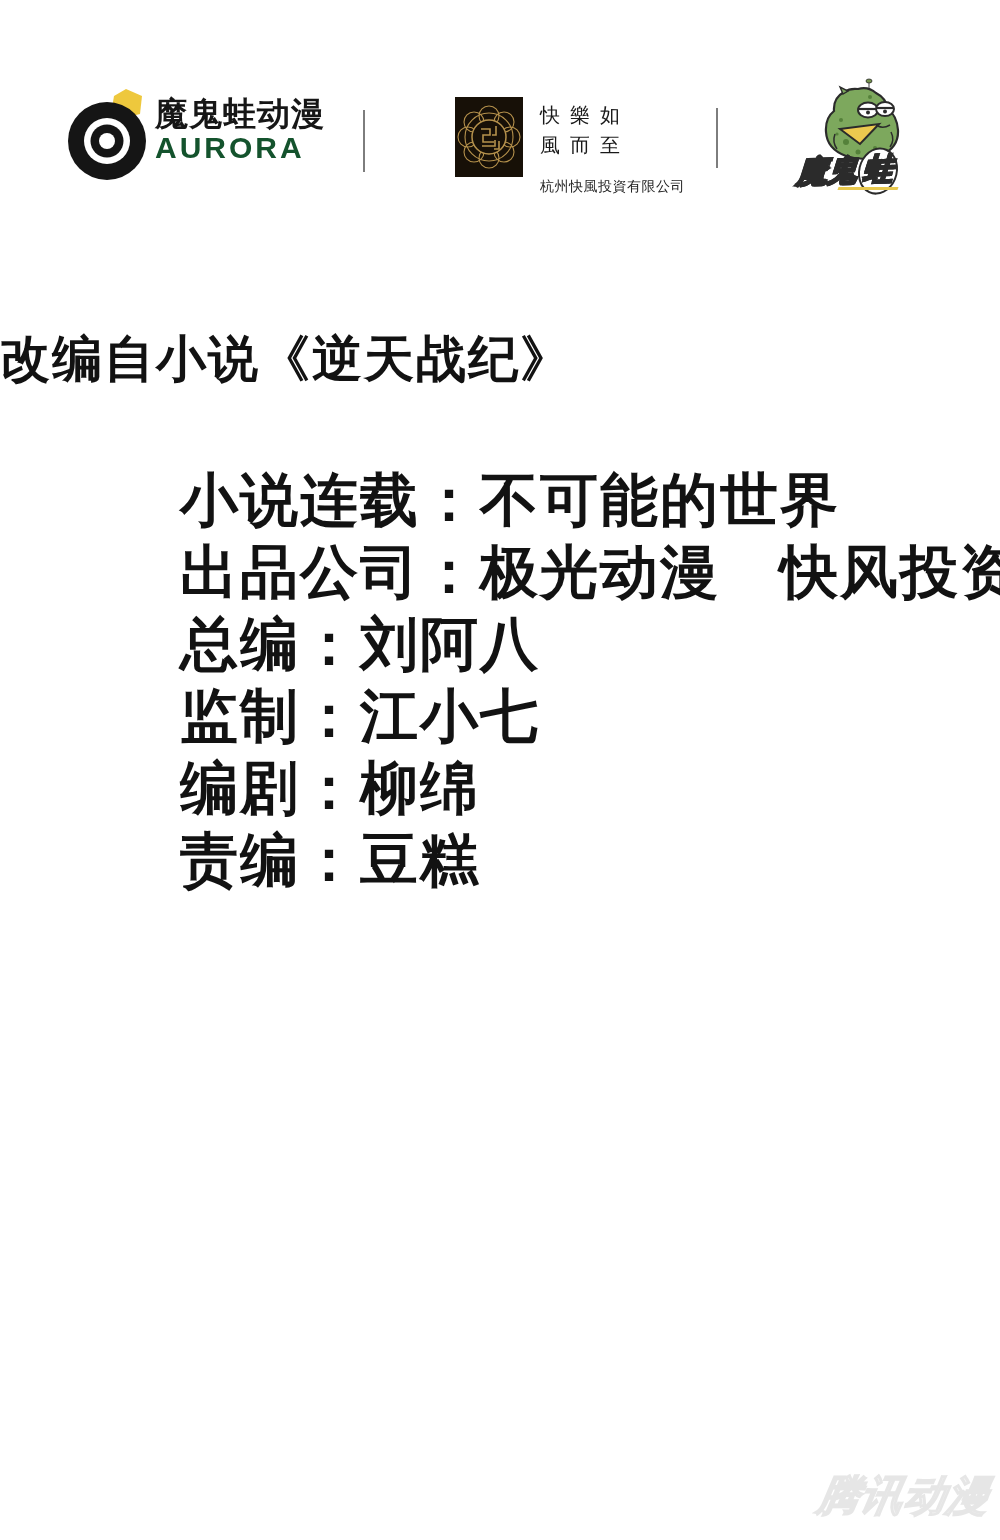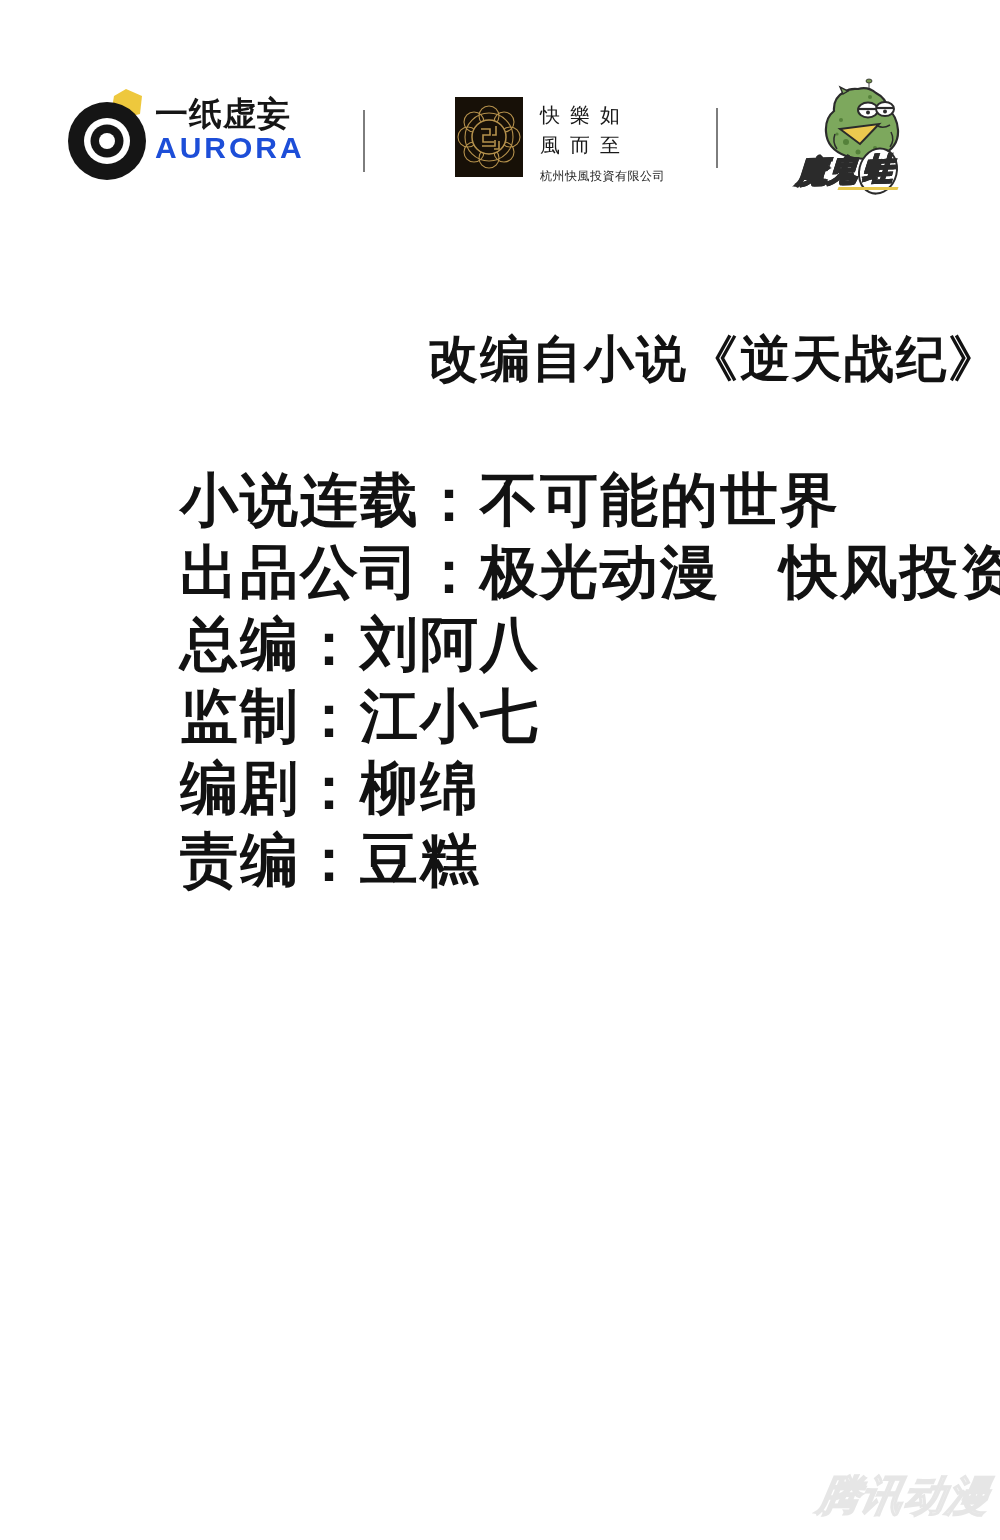--- a/index.html
+++ b/index.html
@@ -12,37 +12,37 @@
     overflow:hidden;
   }
 
   
   .header { position:absolute; left:0; top:0; width:1000px; height:230px; }
 
   .aurora-logo { position:absolute; left:66px; top:86px; width:300px; height:100px; }
   .aurora-icon { position:absolute; left:0; top:2px; }
   .aurora-text { position:absolute; left:89px; top:10px; }
   .aurora-cn { font-size:33px; font-weight:900; letter-spacing:1px; line-height:36px; color:#161616; }
-  .aurora-en { font-size:30px; font-weight:900; letter-spacing:3px; line-height:32px; color:#1d4ed8; }
+  .aurora-en { font-size:30px; font-weight:900; letter-spacing:3px; line-height:32px; color:#14532d; }
 
   .vdiv { position:absolute; width:2px; background:#7d7d7d; }
   .vdiv-1 { left:363px; top:110px; height:62px; }
   .vdiv-2 { left:716px; top:108px; height:60px; }
 
   .kuaifeng-logo { position:absolute; left:455px; top:96px; width:240px; height:100px; }
   .kf-seal { position:absolute; left:0; top:1px; }
   .kf-text { position:absolute; left:85px; top:4px; }
   .kf-slogan {
     font-family:"Liberation Serif","DejaVu Serif",serif;
     font-size:20px; line-height:30px; letter-spacing:10px;
     color:#191919; white-space:nowrap;
   }
   .kf-company {
     font-family:"Liberation Serif","DejaVu Serif",serif;
-    font-size:12px; letter-spacing:0.5px; margin-top:8px;
+    font-size:14px; letter-spacing:0.5px; margin-top:18px;
     color:#232323; white-space:nowrap;
   }
 
   .frog-logo { position:absolute; left:795px; top:72px; width:140px; height:130px; }
   .frog-icon { position:absolute; left:17px; top:4px; }
   .frog-name {
     position:absolute; left:2px; top:76px; width:136px;
     font-size:30px; font-weight:900; font-style:italic;
     color:#ffffff; -webkit-text-stroke:2px #2b2b2b;
     text-shadow:1px 1px 0 #2b2b2b, -1px 1px 0 #2b2b2b, 1px -1px 0 #2b2b2b, -1px -1px 0 #2b2b2b;
@@ -52,21 +52,21 @@
   .frog-name .circled {
     display:inline-block; border:2.5px solid #2b2b2b; border-radius:50%;
     padding:0 3px 2px 3px; margin-left:1px; background:#fff;
   }
   .frog-underline { position:absolute; left:43px; top:115px; width:60px; height:3px;
     background:#e8c84d; transform:skewX(-20deg); }
 
   
   .title {
     position:absolute; left:0; top:326px; width:1000px;
-    text-align:right;
+    text-align:left;
     font-size:50px; font-weight:900; letter-spacing:2px;
     color:#121212; white-space:nowrap;
   }
 
   
   .credits { position:absolute; left:180px; top:464px; }
   .credit-line {
     font-size:58px; font-weight:900; letter-spacing:2px;
     line-height:72px; color:#121212; white-space:pre;
   }
@@ -89,21 +89,21 @@
 
   <div class="aurora-logo">
     <svg class="aurora-icon" width="88" height="96" viewBox="0 0 88 96">
       <path d="M48 8 L60 1 L76 8 L74 26 L58 30 L46 20 Z" fill="#eec83d"></path>
       <circle cx="41" cy="53" r="39" fill="#151515"></circle>
       <circle cx="41" cy="53" r="23" fill="#ffffff"></circle>
       <circle cx="41" cy="53" r="16.5" fill="#151515"></circle>
       <circle cx="41" cy="53" r="8" fill="#ffffff"></circle>
     </svg>
     <div class="aurora-text">
-      <div class="aurora-cn">一纸虚妄</div>
+      <div class="aurora-cn">魔鬼蛙动漫</div>
       <div class="aurora-en">AURORA</div>
     </div>
   </div>
 
   <div class="vdiv vdiv-1"></div>
 
   <div class="kuaifeng-logo">
     <svg class="kf-seal" width="68" height="80" viewBox="0 0 68 80">
       <rect width="68" height="80" fill="#171007"></rect>
       <g fill="none" stroke-width="1.1" stroke="#b5914c">

